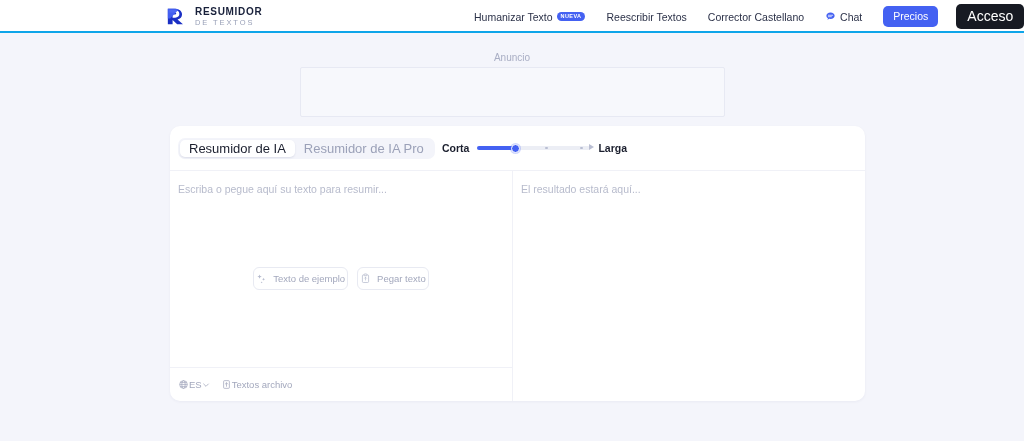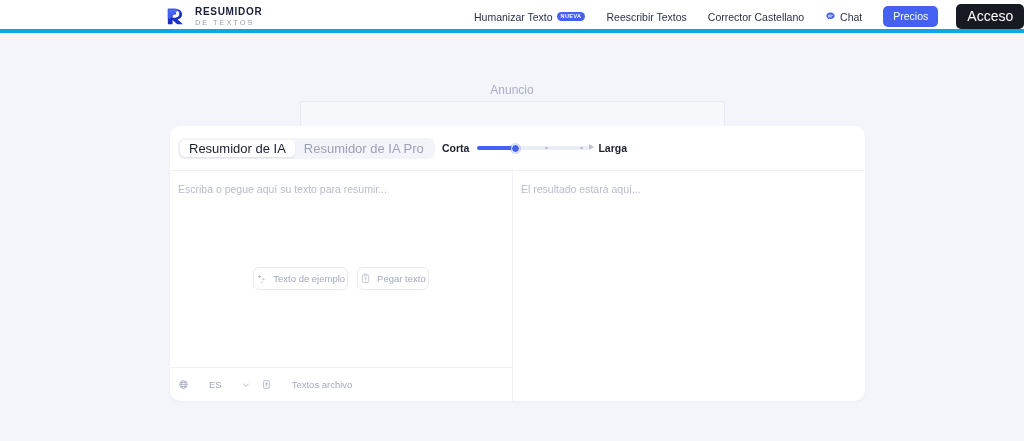--- a/index.html
+++ b/index.html
@@ -14,21 +14,21 @@
     font-family: "Liberation Sans", sans-serif;
     background: #f4f5fb;
     color: #1b1f2e;
     -webkit-font-smoothing: antialiased;
   }
 
   
   .header {
     height: 33px;
     background: #ffffff;
-    border-bottom: 4px solid #0ea5e9;
+    border-bottom: 2px solid #0ea5e9;
     display: flex;
     align-items: center;
     position: relative;
   }
 
   .brand {
     display: flex;
     align-items: center;
     gap: 7px;
     position: absolute;
@@ -111,24 +111,23 @@
 
   
   .ad-wrap {
     width: 100%;
     padding-top: 19px;
     display: flex;
     flex-direction: column;
     align-items: center;
   }
   .ad-label {
-    font-size: 12px;
+    font-size: 10px;
     color: #a9aec4;
     margin-bottom: 4px;
-    margin-top: 31px;
   }
   .ad-box {
     width: 425px;
     height: 50px;
     border: 1px solid #e7e9f3;
     border-radius: 2px;
     background: #f7f8fc;
   }
 
   
@@ -299,21 +298,21 @@
     height: 34px;
     border-top: 1px solid #f0f1f7;
     display: flex;
     align-items: center;
     padding: 0 8px;
     gap: 11px;
   }
   .foot-item {
     display: flex;
     align-items: center;
-    gap: 20px;
+    gap: 0;
     font-size: 9.5px;
     color: #a3a8bd;
     cursor: pointer;
     white-space: nowrap;
   }
   .foot-item svg { display: block; }
 
   .btn-resumir {
     position: absolute;
     left: 112px;

